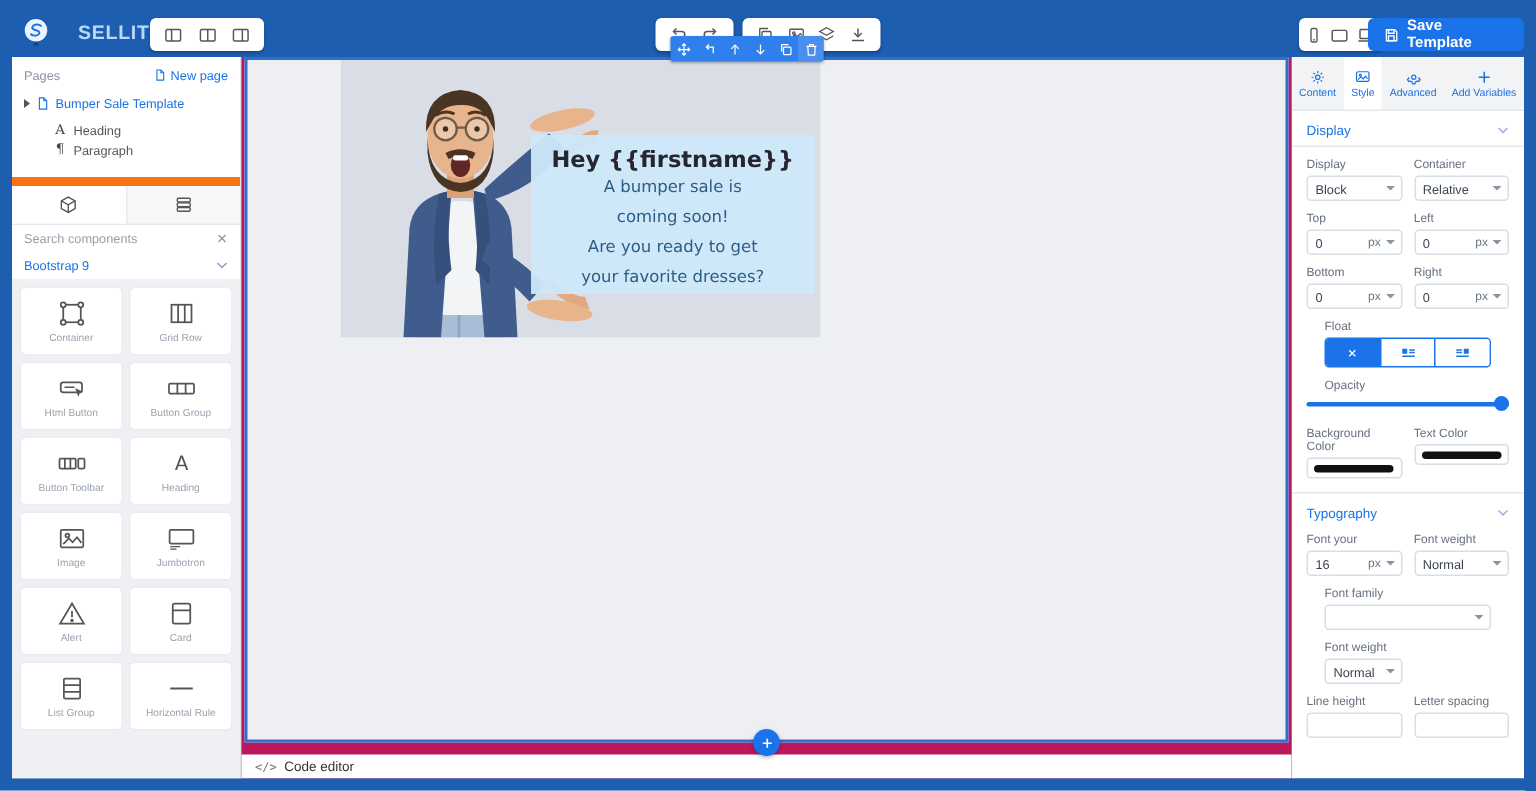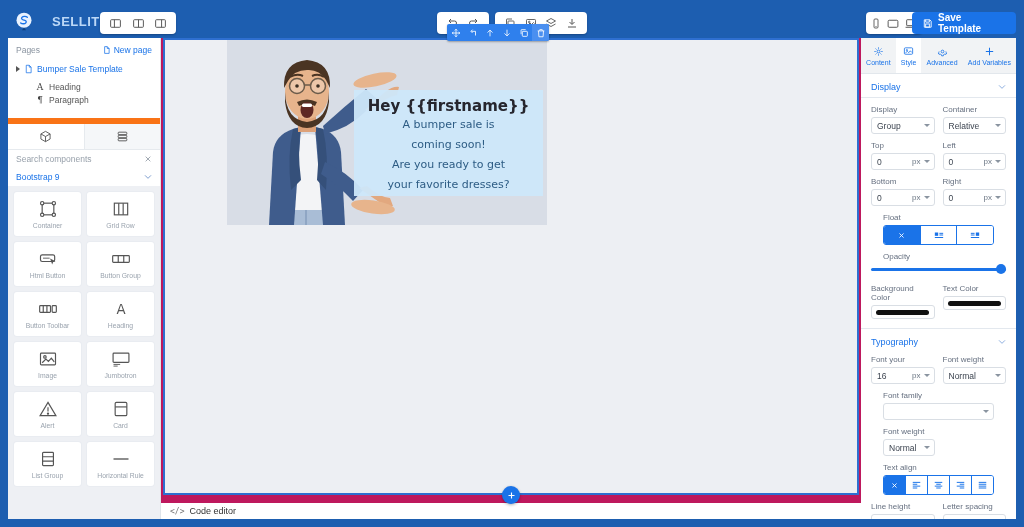--- a/index.html
+++ b/index.html
@@ -533,21 +533,21 @@
           <svg width="8" height="6" viewBox="0 0 24 16" fill="none" stroke="#8fb0e0" stroke-width="3">
               <path d="M3 3l9 9 9-9"></path>
             </svg>
         </div>
         <div class="divider" style="margin:0 0 7px"></div>
 
         <div class="row2">
           <div>
             <span class="flabel">Display</span>
             <div class="control">
-              <span class="val">Group</span>
+              <span class="val">Block</span>
                 <span class="caret"></span>
             </div>
           </div>
           <div>
             <span class="flabel">Container</span>
             <div class="control">
               <span class="val">Relative</span>
                 <span class="caret"></span>
             </div>
           </div>
@@ -673,50 +673,20 @@
         </div>
 
         <div class="row1">
           <span class="flabel">Font weight</span>
           <div class="control half">
             <span class="val">Normal</span>
               <span class="caret"></span>
           </div>
         </div>
 
-        <div class="row1">
-          <span class="flabel">Text align</span>
-          <div class="btn-group">
-            <div class="seg active">
-              <svg width="7" height="7" viewBox="0 0 24 24" stroke="#fff" stroke-width="3" fill="none">
-                  <path d="M5 5l14 14M19 5L5 19"></path>
-                </svg>
-            </div>
-            <div class="seg">
-              <svg width="9" height="8" viewBox="0 0 24 20" stroke="#1a73e8" stroke-width="2.6" fill="none">
-                  <path d="M2 3h20M2 8h12M2 13h20M2 18h12"></path>
-                </svg>
-            </div>
-            <div class="seg">
-              <svg width="9" height="8" viewBox="0 0 24 20" stroke="#1a73e8" stroke-width="2.6" fill="none">
-                  <path d="M2 3h20M6 8h12M2 13h20M6 18h12"></path>
-                </svg>
-            </div>
-            <div class="seg">
-              <svg width="9" height="8" viewBox="0 0 24 20" stroke="#1a73e8" stroke-width="2.6" fill="none">
-                  <path d="M2 3h20M10 8h12M2 13h20M10 18h12"></path>
-                </svg>
-            </div>
-            <div class="seg">
-              <svg width="9" height="8" viewBox="0 0 24 20" stroke="#1a73e8" stroke-width="2.6" fill="none">
-                  <path d="M2 3h20M2 8h20M2 13h20M2 18h20"></path>
-                </svg>
-            </div>
-          </div>
-        </div>
 
         <div class="row2">
           <div>
             <span class="flabel">Line height</span>
             <div class="control">
               <span class="val"></span>
             </div>
           </div>
           <div>
             <span class="flabel">Letter spacing</span>

